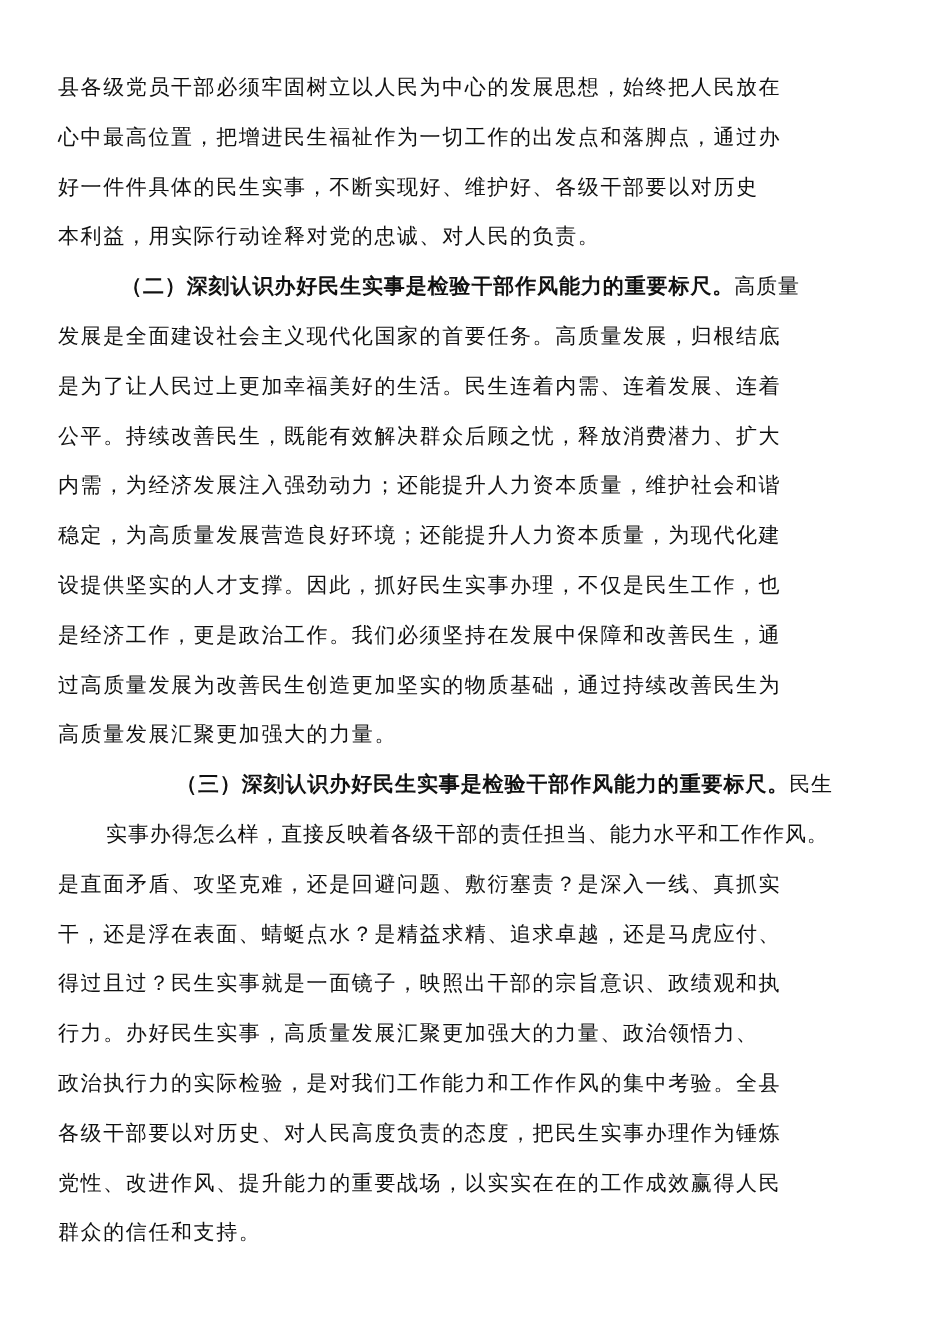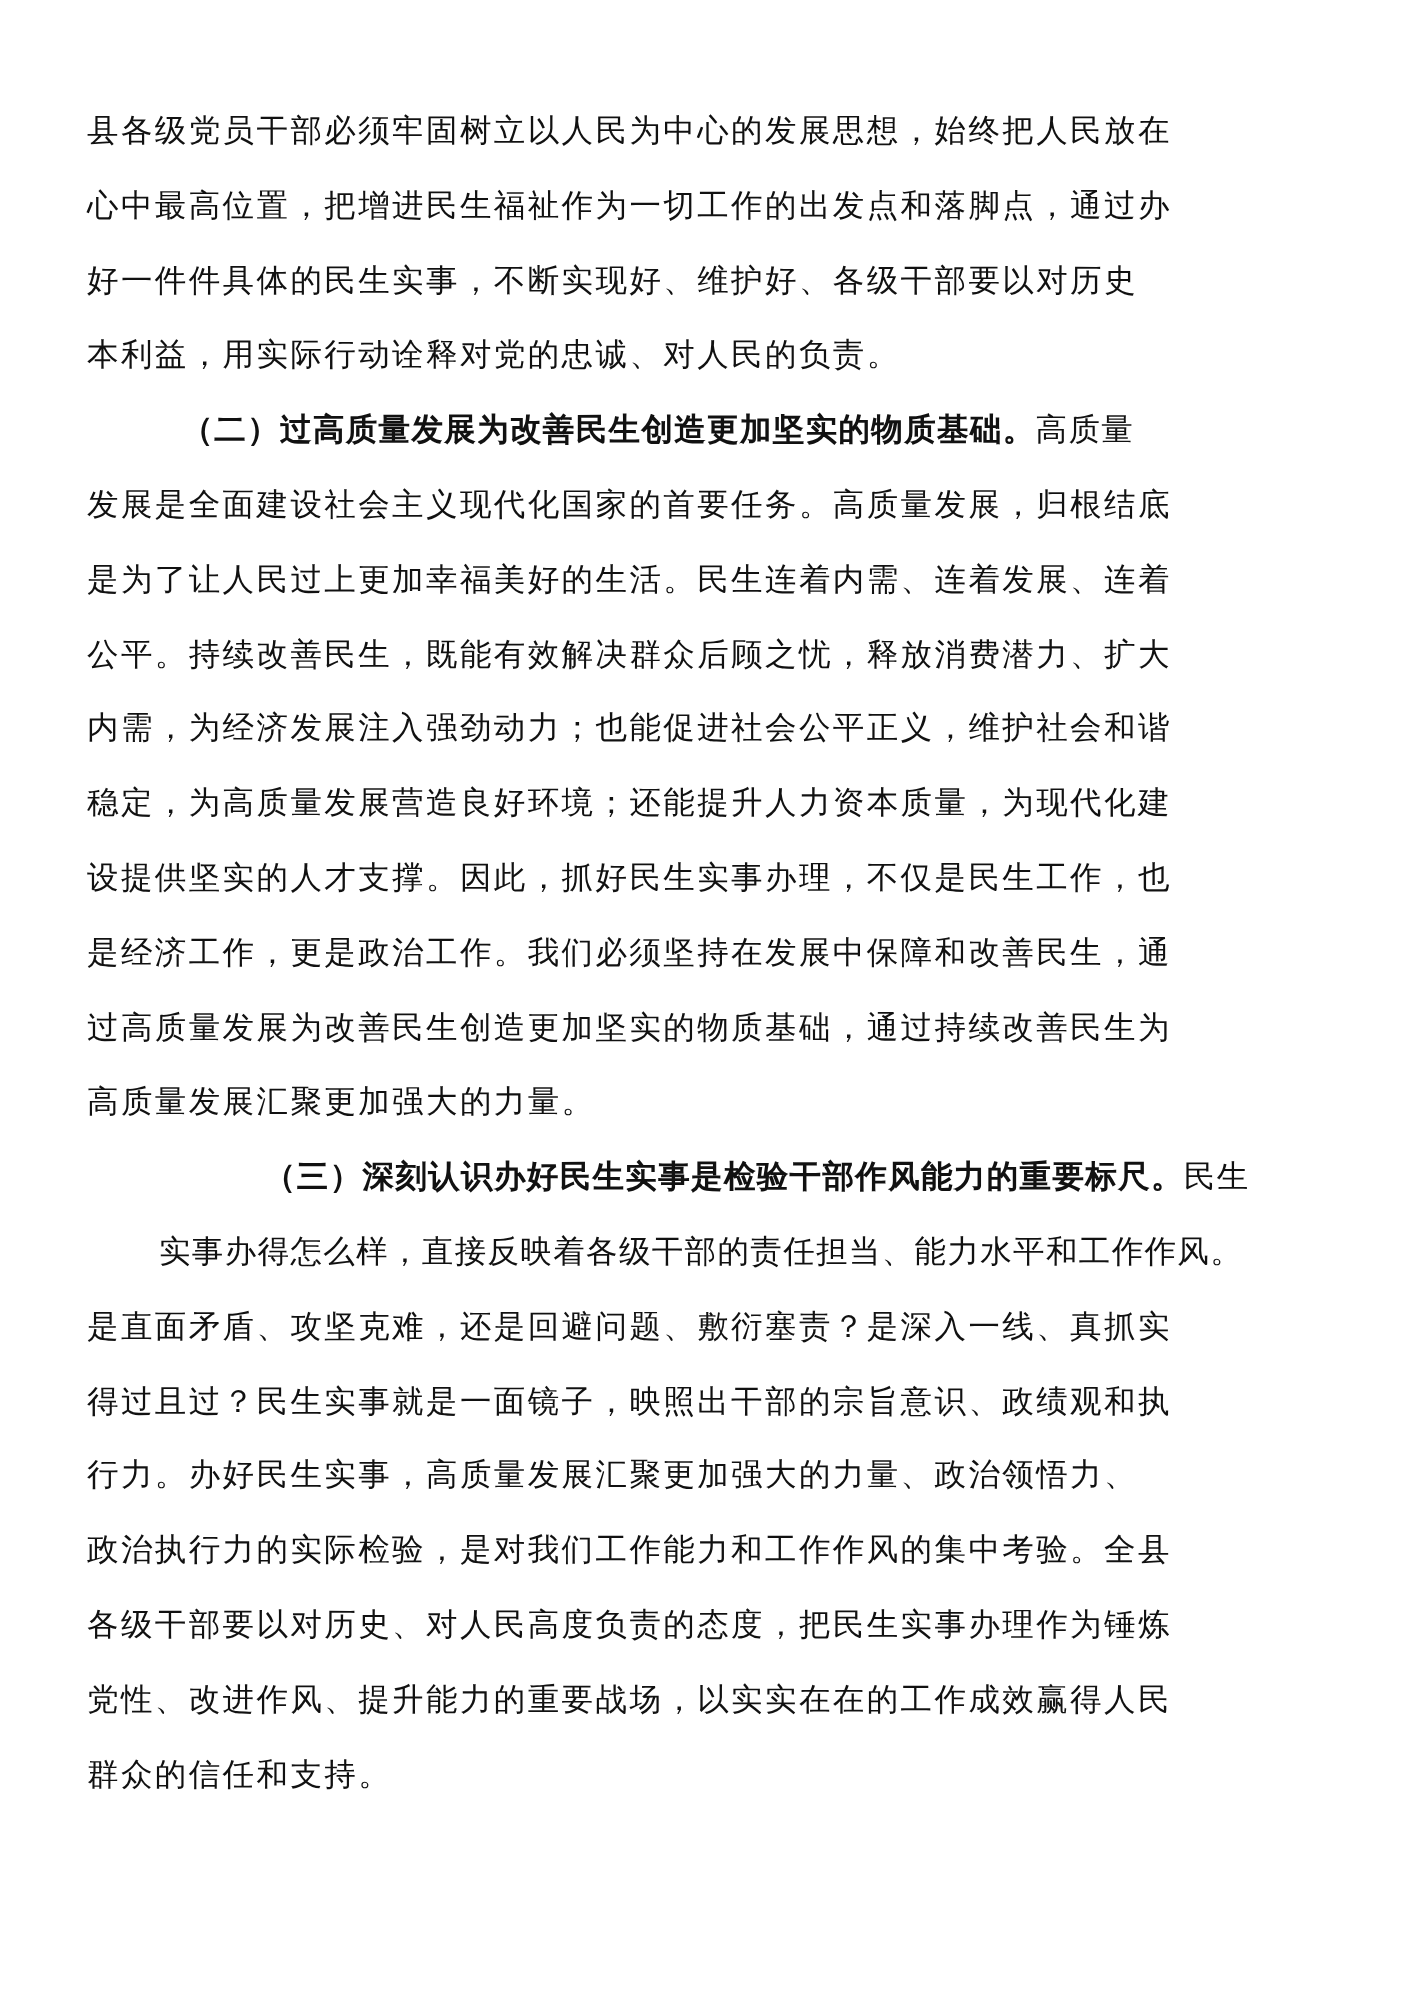--- a/index.html
+++ b/index.html
@@ -17,39 +17,40 @@
 
   <div>
     <div class="line">县各级党员干部必须牢固树立以人民为中心的发展思想，始终把人民放在</div>
     <div class="line">心中最高位置，把增进民生福祉作为一切工作的出发点和落脚点，通过办</div>
     <div class="line">好一件件具体的民生实事，不断实现好、维护好、各级干部要以对历史</div>
     <div class="line">本利益，用实际行动诠释对党的忠诚、对人民的负责。</div>
   </div>
 
   <div>
     <div class="line" style="padding-left:63px; letter-spacing:0.9px;">
-      <span class="bold">（二）过高质量发展为改善民生创造更加坚实的物质基础。</span><span>高质量</span>
+      <span class="bold">（二）深刻认识办好民生实事是检验干部作风能力的重要标尺。</span><span>高质量</span>
     </div>
     <div class="line">发展是全面建设社会主义现代化国家的首要任务。高质量发展，归根结底</div>
     <div class="line">是为了让人民过上更加幸福美好的生活。民生连着内需、连着发展、连着</div>
     <div class="line">公平。持续改善民生，既能有效解决群众后顾之忧，释放消费潜力、扩大</div>
-    <div class="line">内需，为经济发展注入强劲动力；也能促进社会公平正义，维护社会和谐</div>
+    <div class="line">内需，为经济发展注入强劲动力；还能提升人力资本质量，维护社会和谐</div>
     <div class="line">稳定，为高质量发展营造良好环境；还能提升人力资本质量，为现代化建</div>
     <div class="line">设提供坚实的人才支撑。因此，抓好民生实事办理，不仅是民生工作，也</div>
     <div class="line">是经济工作，更是政治工作。我们必须坚持在发展中保障和改善民生，通</div>
     <div class="line">过高质量发展为改善民生创造更加坚实的物质基础，通过持续改善民生为</div>
     <div class="line">高质量发展汇聚更加强大的力量。</div>
   </div>
 
   <div>
     <div class="line" style="padding-left:63px; letter-spacing:0.9px;text-align:center;">
       <span class="bold">（三）深刻认识办好民生实事是检验干部作风能力的重要标尺。</span><span>民生</span>
     </div>
     <div class="line" style="letter-spacing:0.9px;margin-left:48px;">实事办得怎么样，直接反映着各级干部的责任担当、能力水平和工作作风。</div>
     <div class="line">是直面矛盾、攻坚克难，还是回避问题、敷衍塞责？是深入一线、真抓实</div>
+    <div class="line">干，还是浮在表面、蜻蜓点水？是精益求精、追求卓越，还是马虎应付、</div>
     <div class="line">得过且过？民生实事就是一面镜子，映照出干部的宗旨意识、政绩观和执</div>
     <div class="line">行力。办好民生实事，高质量发展汇聚更加强大的力量、政治领悟力、</div>
     <div class="line">政治执行力的实际检验，是对我们工作能力和工作作风的集中考验。全县</div>
     <div class="line">各级干部要以对历史、对人民高度负责的态度，把民生实事办理作为锤炼</div>
     <div class="line">党性、改进作风、提升能力的重要战场，以实实在在的工作成效赢得人民</div>
     <div class="line">群众的信任和支持。</div>
   </div>
 </div>
 
 </body></html>

